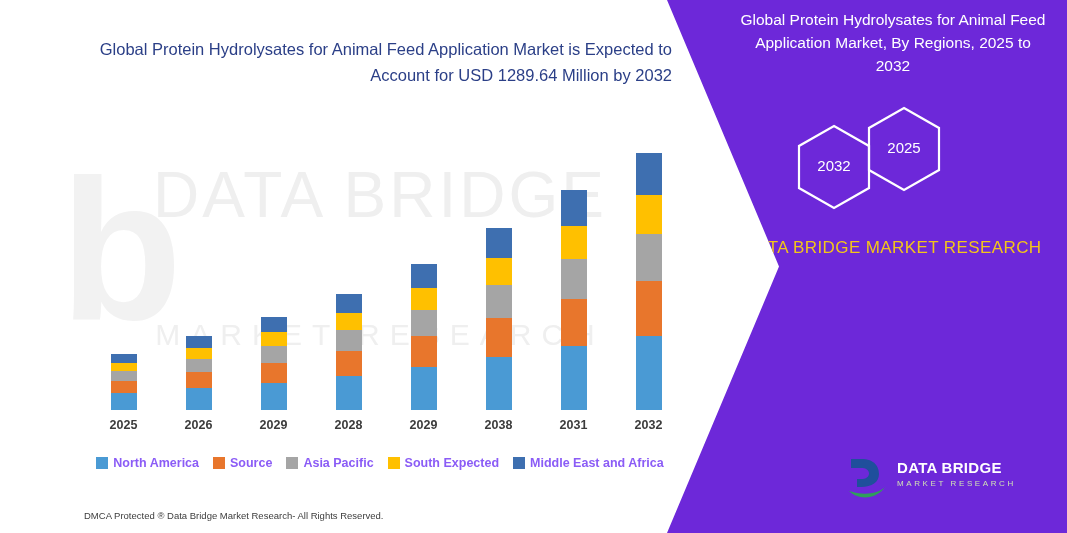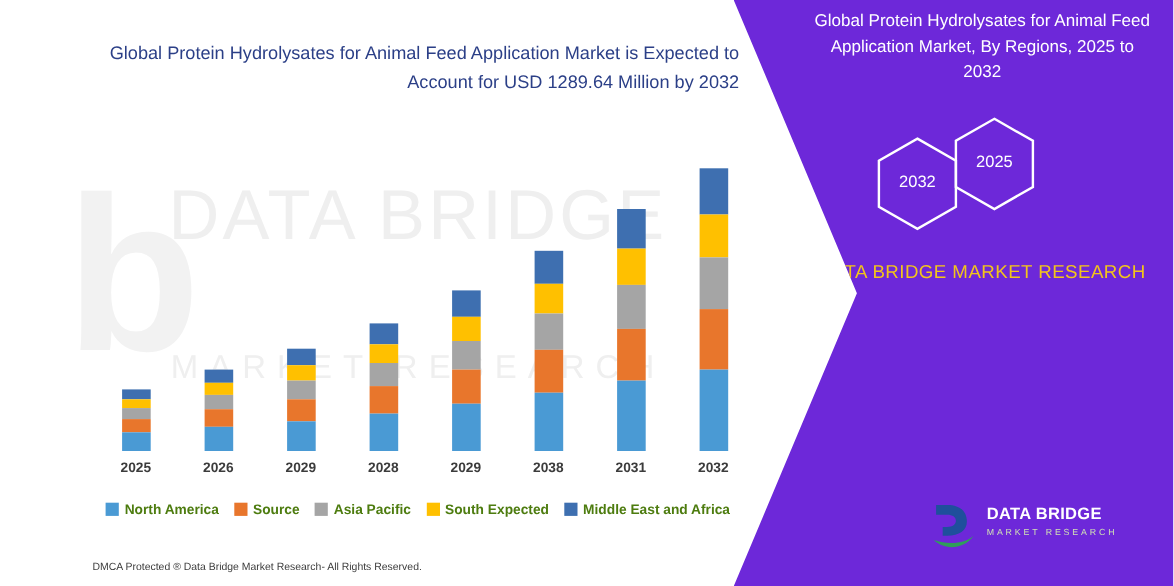--- a/index.html
+++ b/index.html
@@ -207,21 +207,21 @@
     align-items: center;
     gap: 14px;
     z-index: 2;
   }
   .legend-item {
     display: flex;
     align-items: center;
     gap: 5px;
     font-size: 12.5px;
     font-weight: 700;
-    color: #4d7c0f;
+    color: #8b5cf6;
   }
   .legend-swatch {
     width: 12px;
     height: 12px;
     display: inline-block;
   }
 
   .footer {
     position: absolute;
     left: 0;

